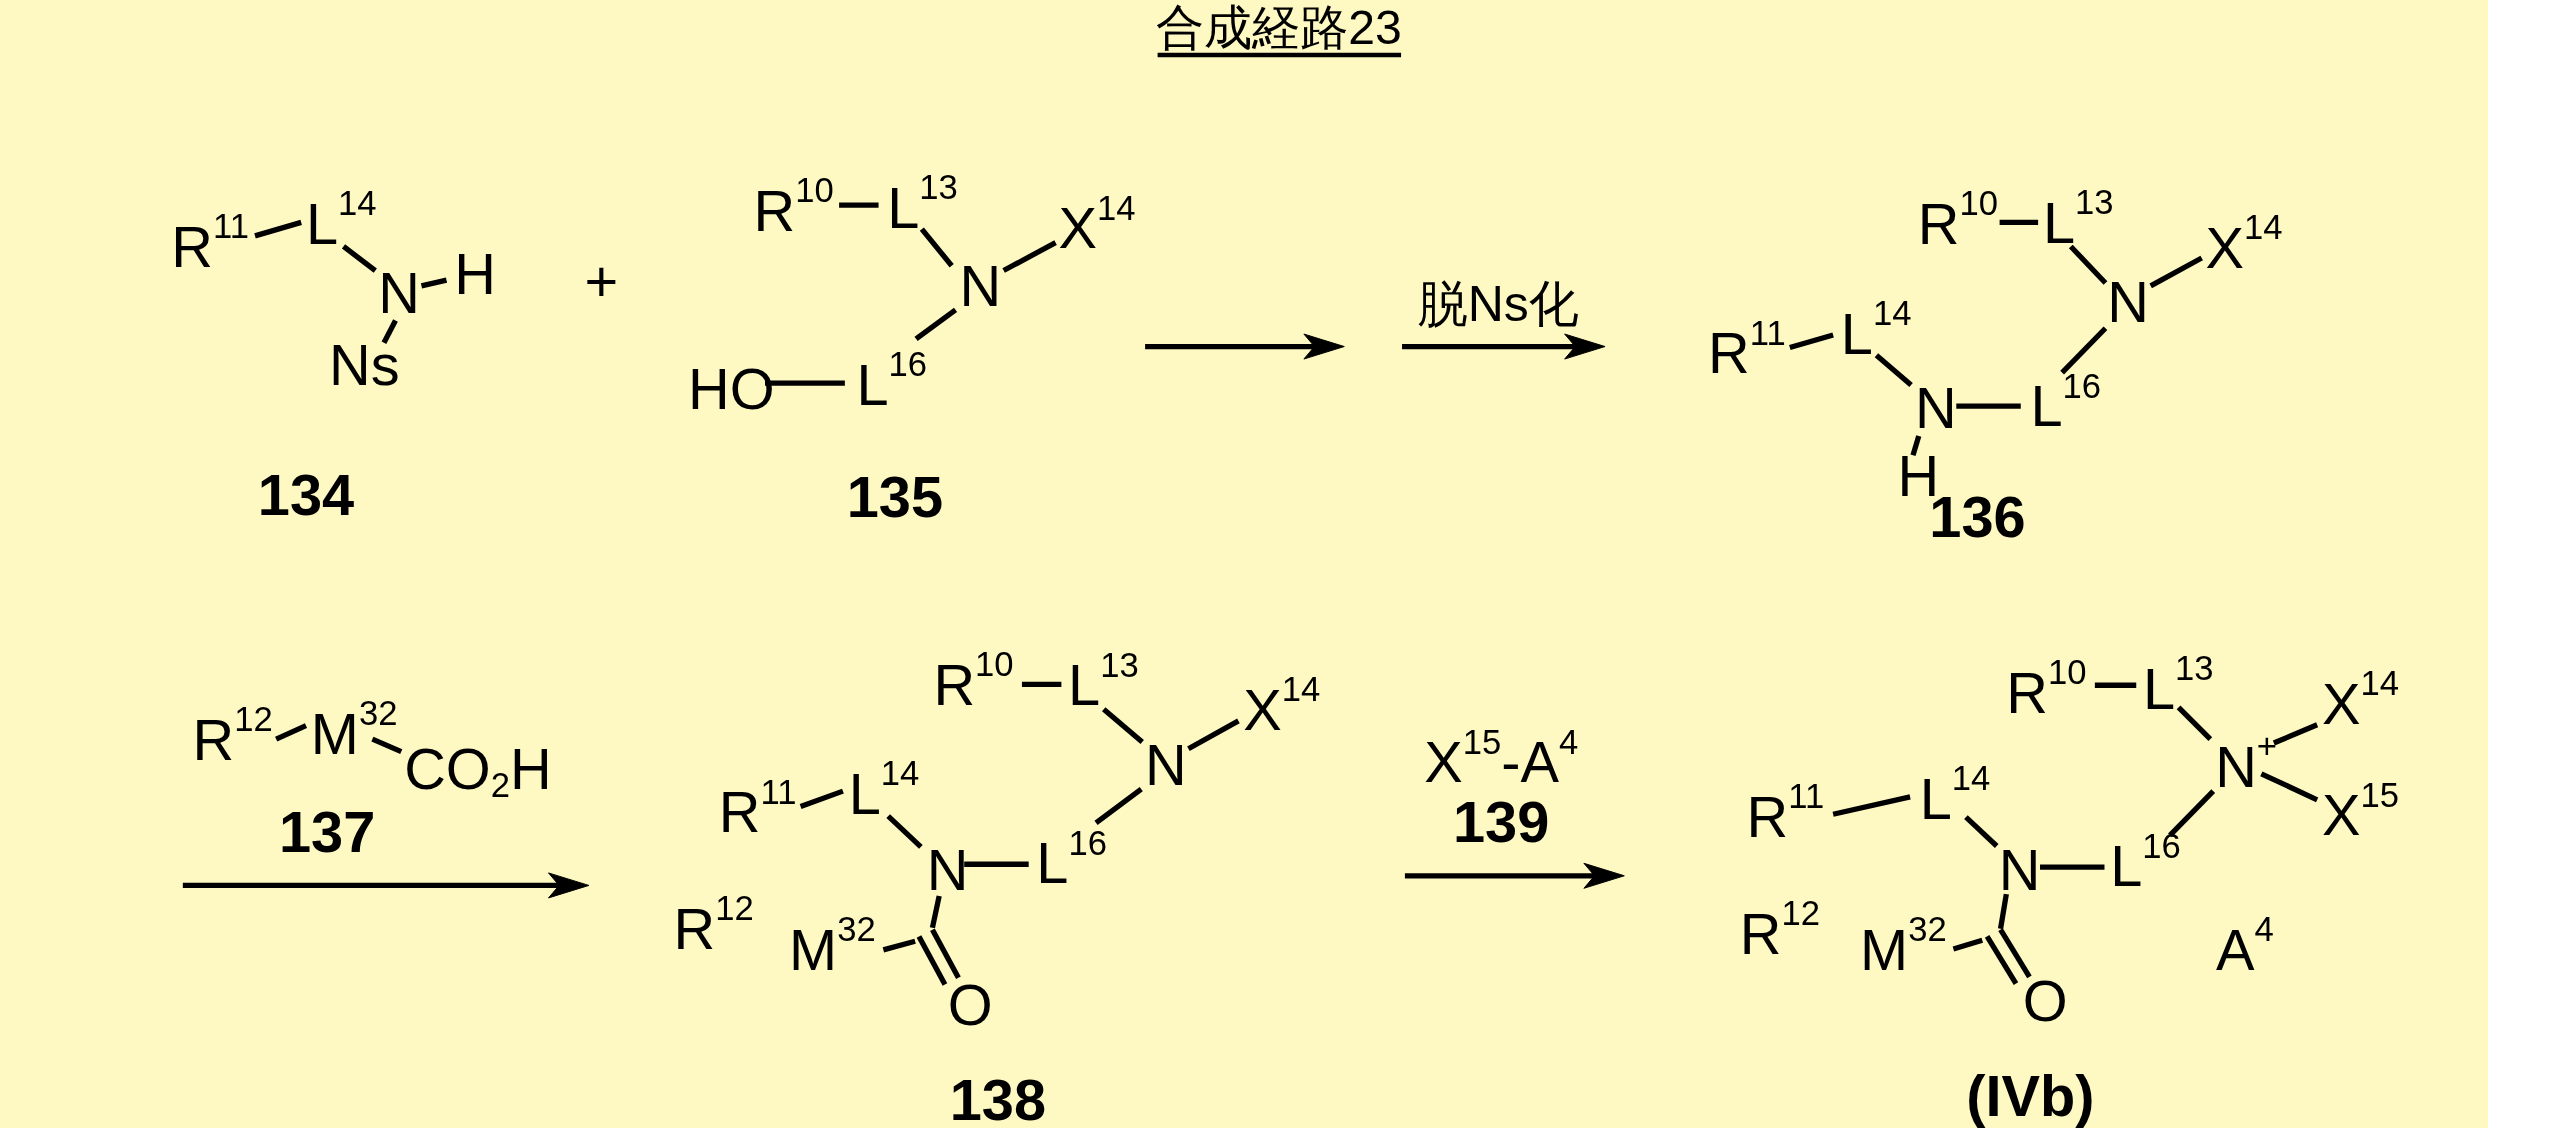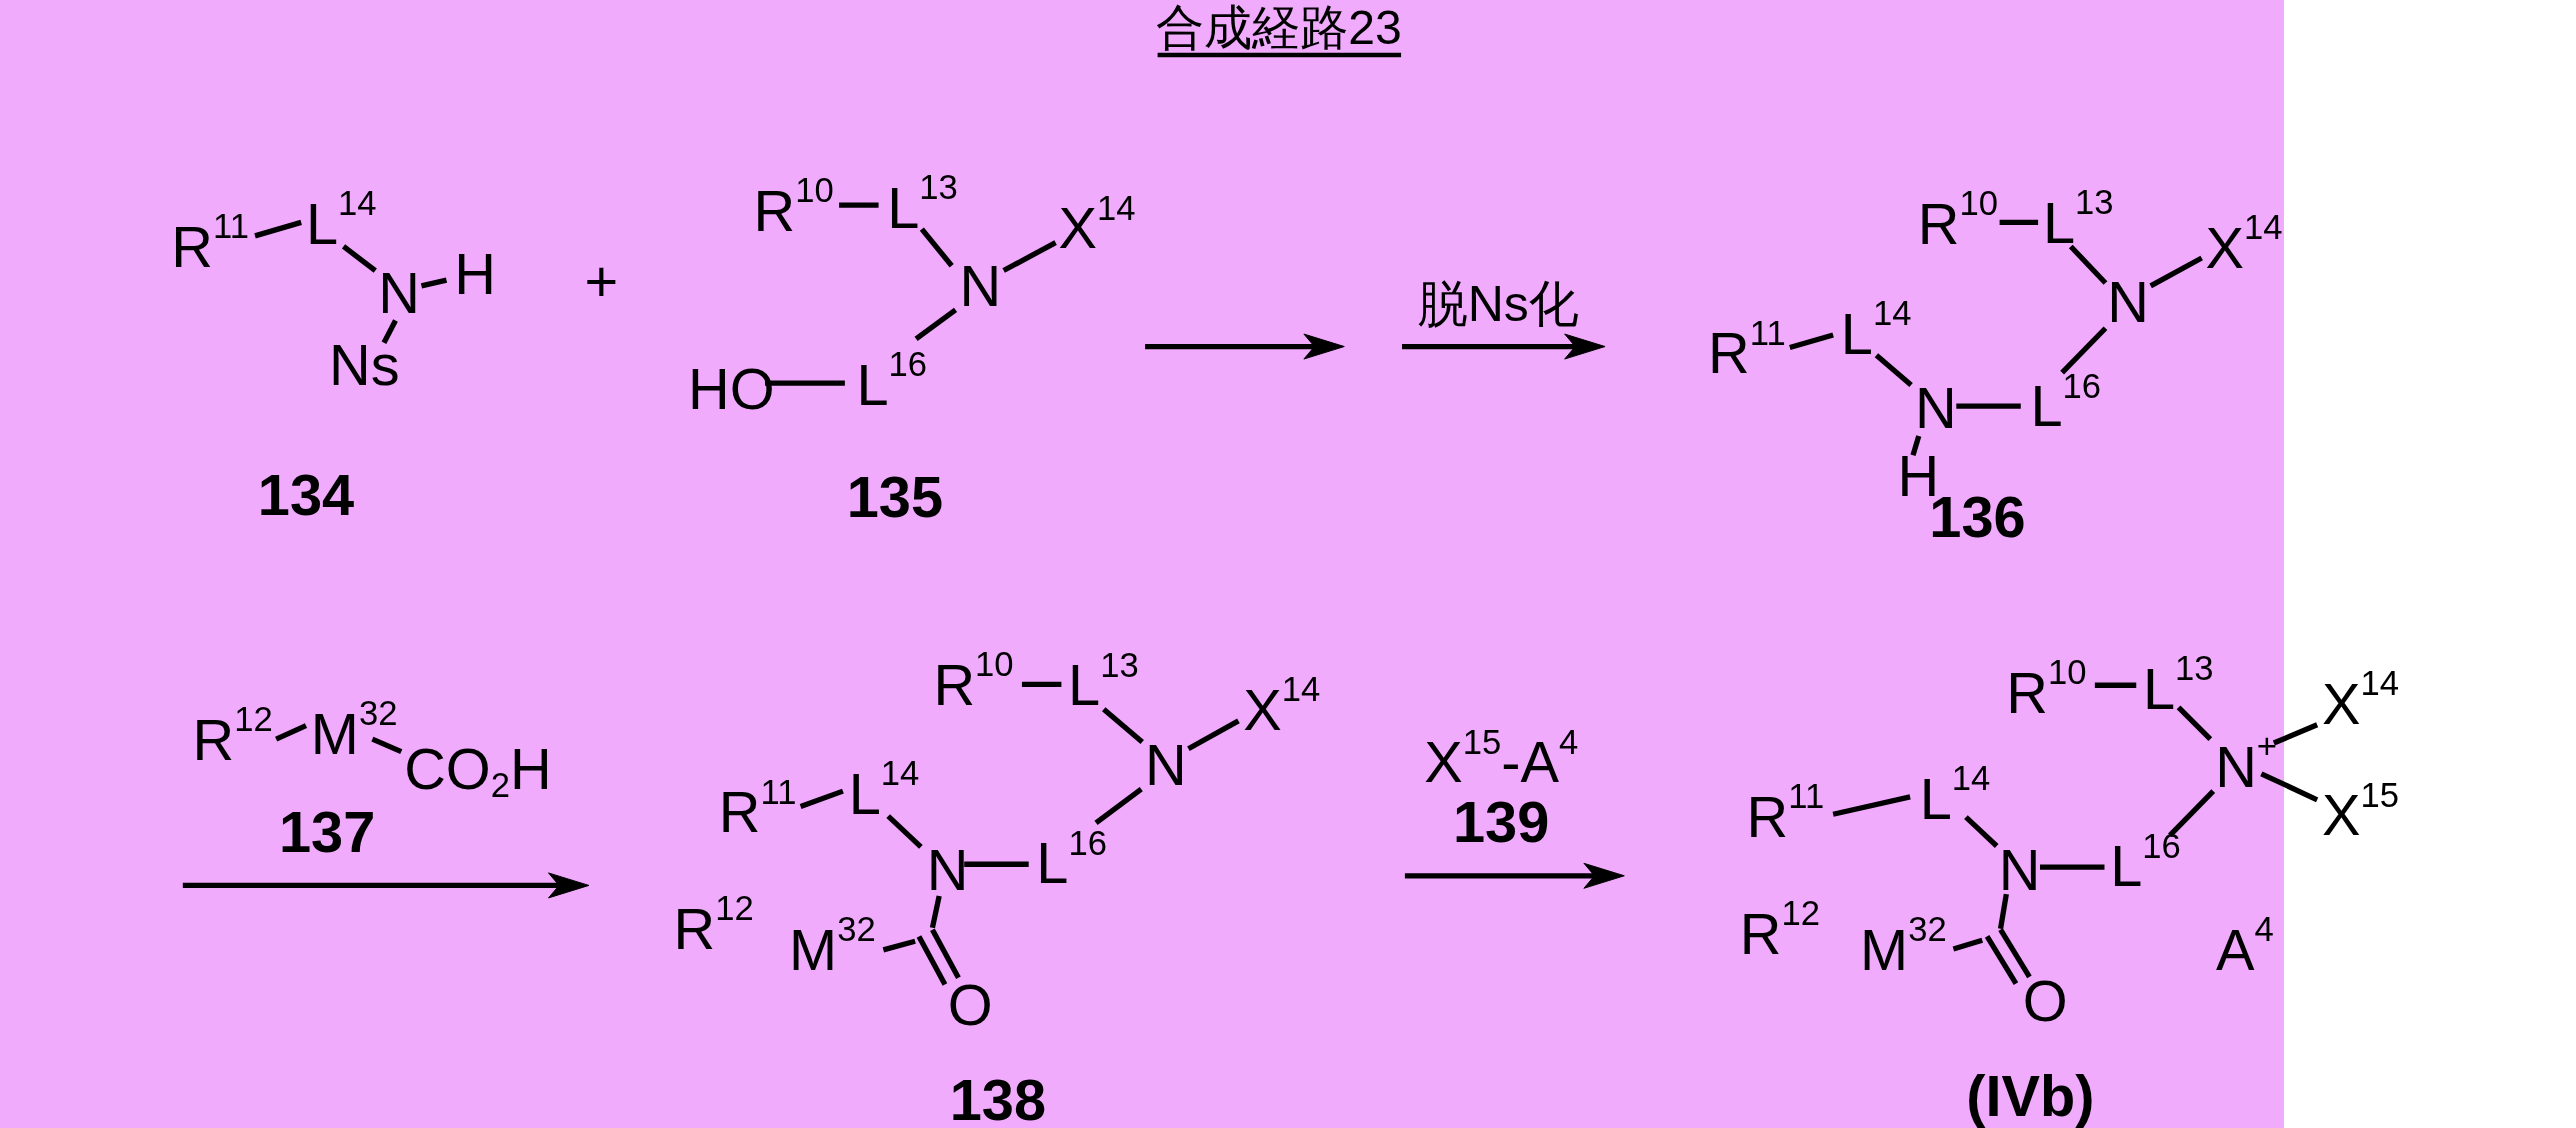--- a/index.html
+++ b/index.html
@@ -1,16 +1,16 @@
 <!DOCTYPE html>
 <html><head>
 <meta charset="utf-8">
 <style>
   html,body{margin:0;padding:0;background:#ffffff;}
-  .page{width:2284px;height:1129px;background:#f0abfc;position:relative;}
+  .page{width:2488px;height:1129px;background:#fef9c3;position:relative;}
   svg{display:block;}
   text{font-family:"Liberation Sans","DejaVu Sans",sans-serif;fill:#000000;}
   .atom{font-size:60px;}
   .sup{font-size:36px;}
   .sub{font-size:36px;}
   .caption{font-size:60px;font-weight:bold;}
   .rxn-label{font-size:52px;}
   .title-text{font-size:50px;}
   line.bond{stroke:#000000;stroke-width:5.5;}
   line.underline{stroke:#000000;stroke-width:4.5;}

